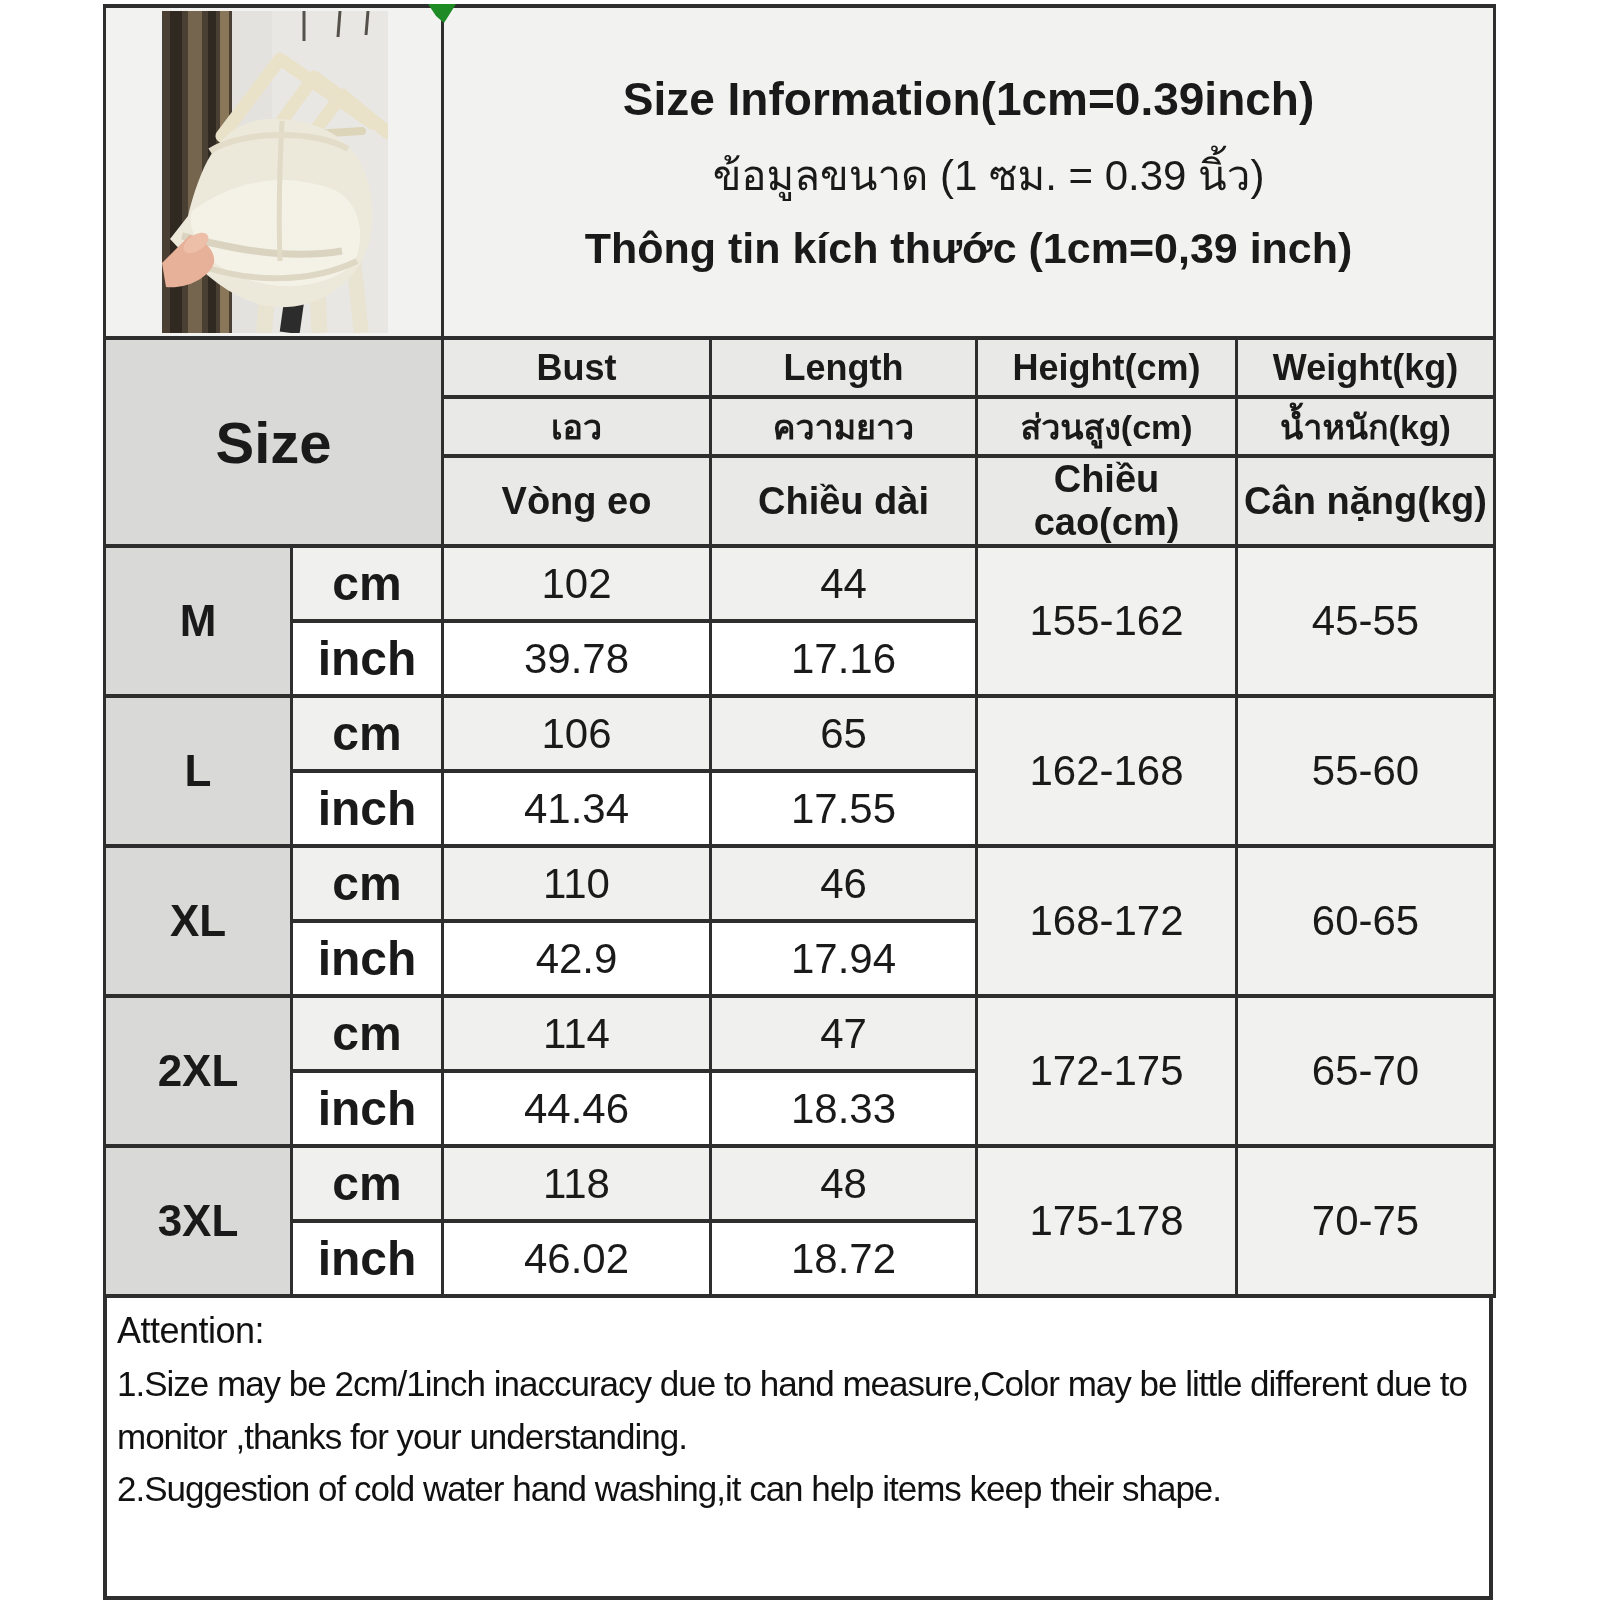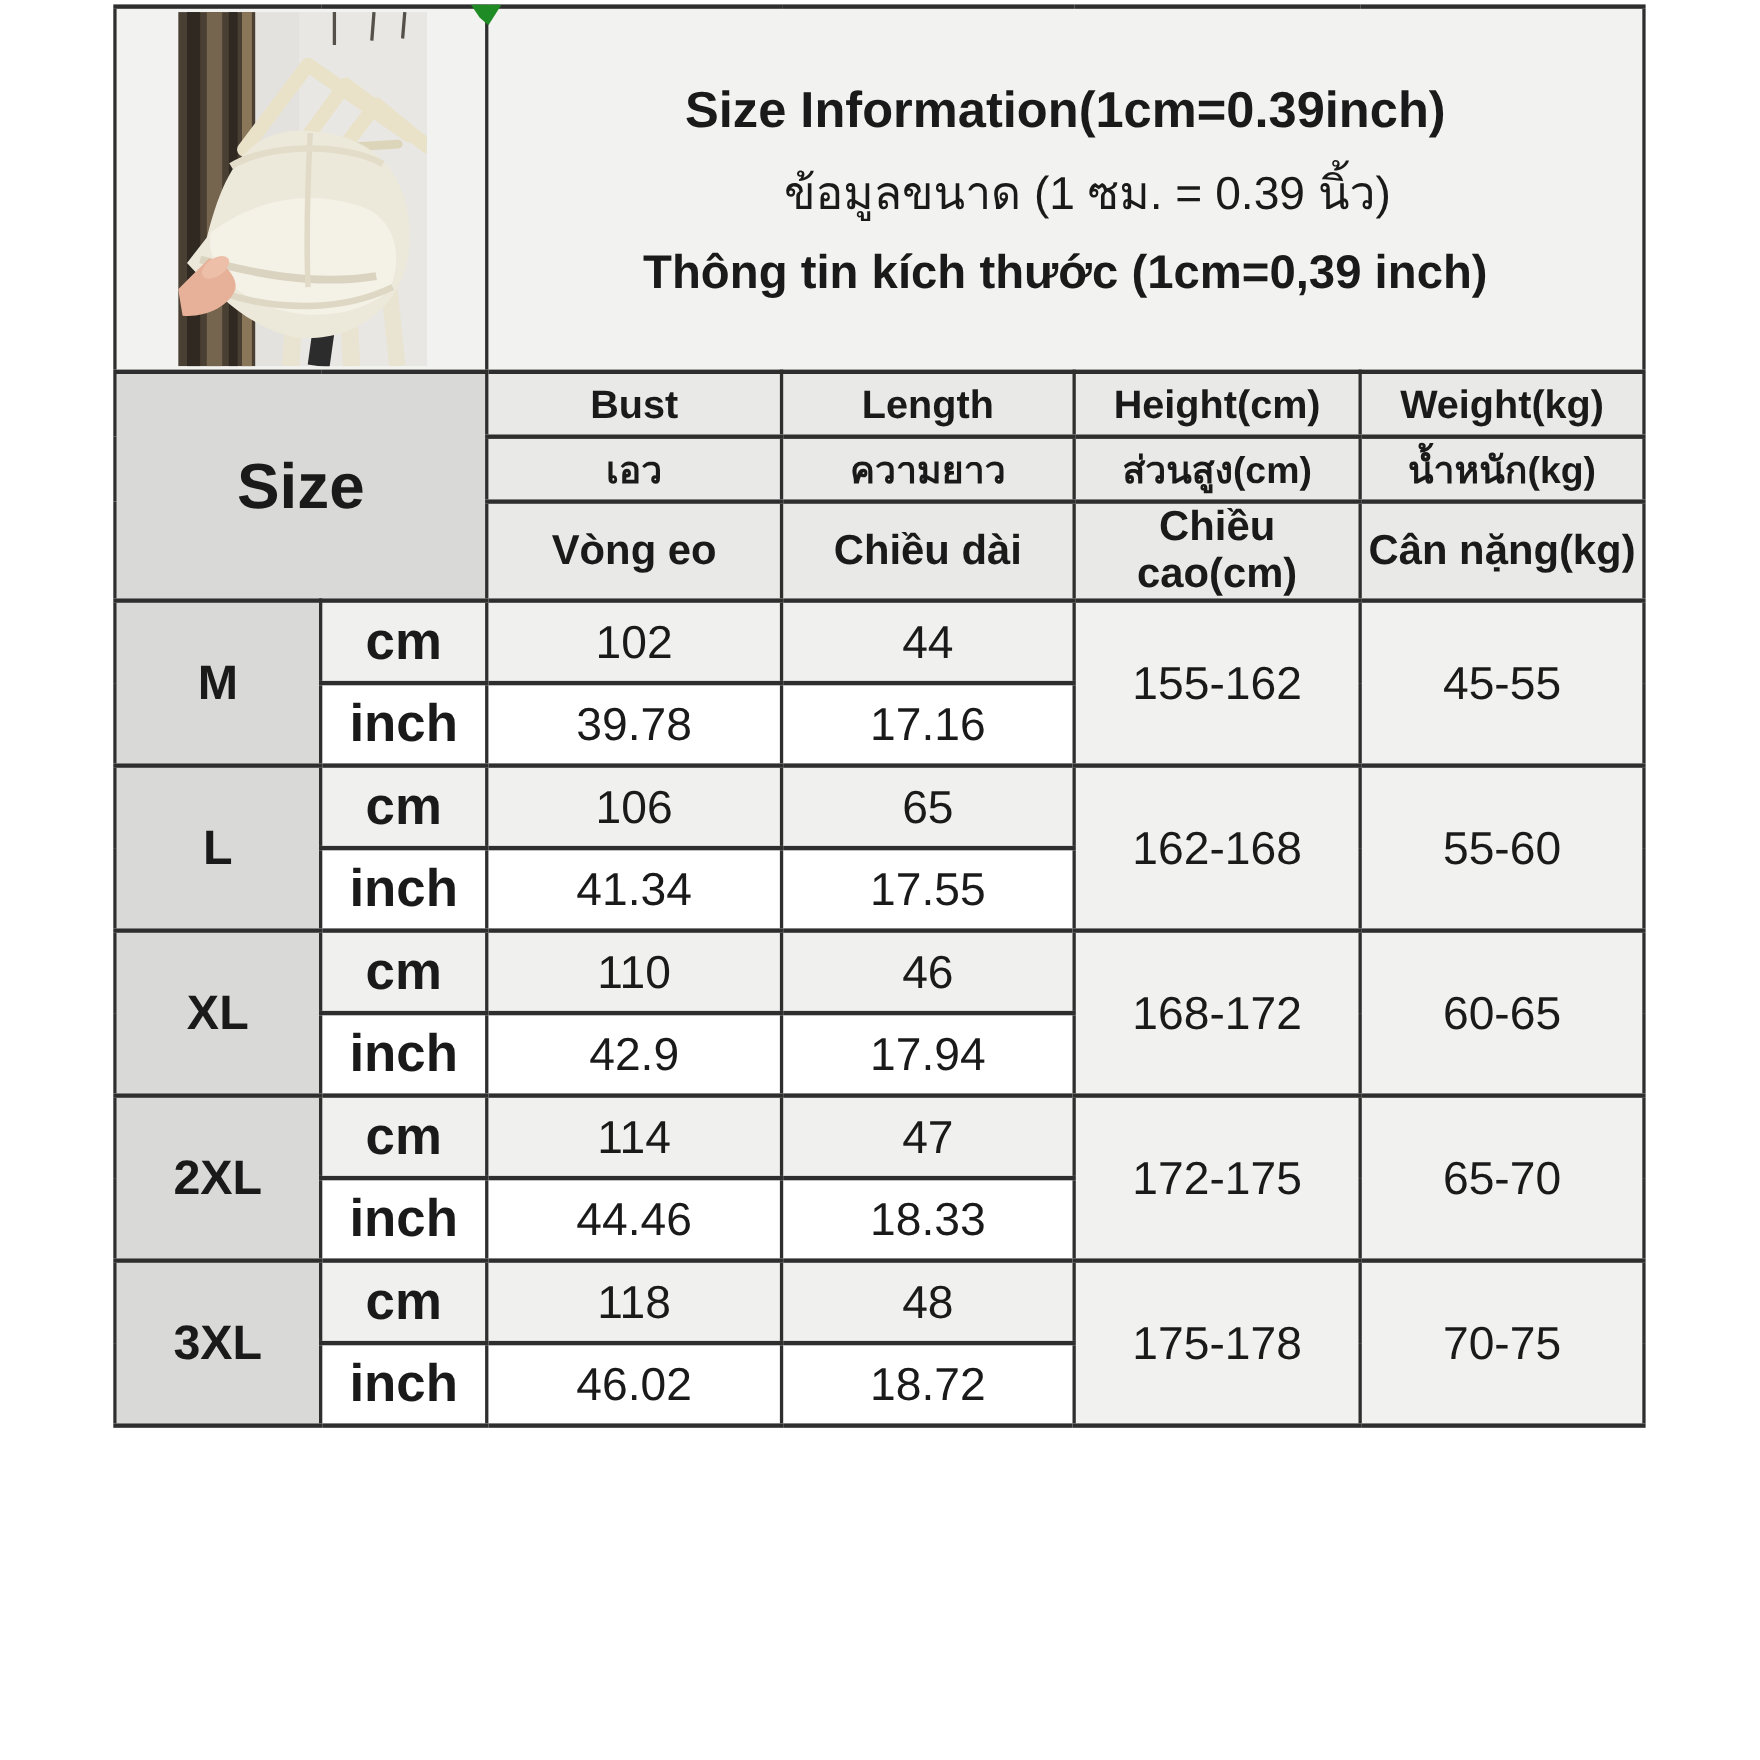--- a/index.html
+++ b/index.html
@@ -218,17 +218,22 @@
       <td class="range-cell" rowspan="2">70-75</td>
     </tr>
     <tr class="data-row">
       <td class="unit-cell inch-row">inch</td>
       <td class="val inch-row">46.02</td>
       <td class="val inch-row">18.72</td>
     </tr>
   </tbody>
     </table>
 
+  <div class="attention-box">
+    <p class="attn-head">Attention:</p>
+    <p>1.Size may be 2cm/1inch inaccuracy due to hand measure,Color may be little different due to monitor ,thanks for your understanding.</p>
+    <p>2.Suggestion of cold water hand washing,it can help items keep their shape.</p>
+  </div>
 </div>
 
 <svg class="corner-badge" viewBox="0 0 32 19" xmlns="http://www.w3.org/2000/svg">
   <polygon points="4,0 32,0 20,19 12,12" fill="#1f8b24"></polygon>
 </svg>
 
 </body></html>

